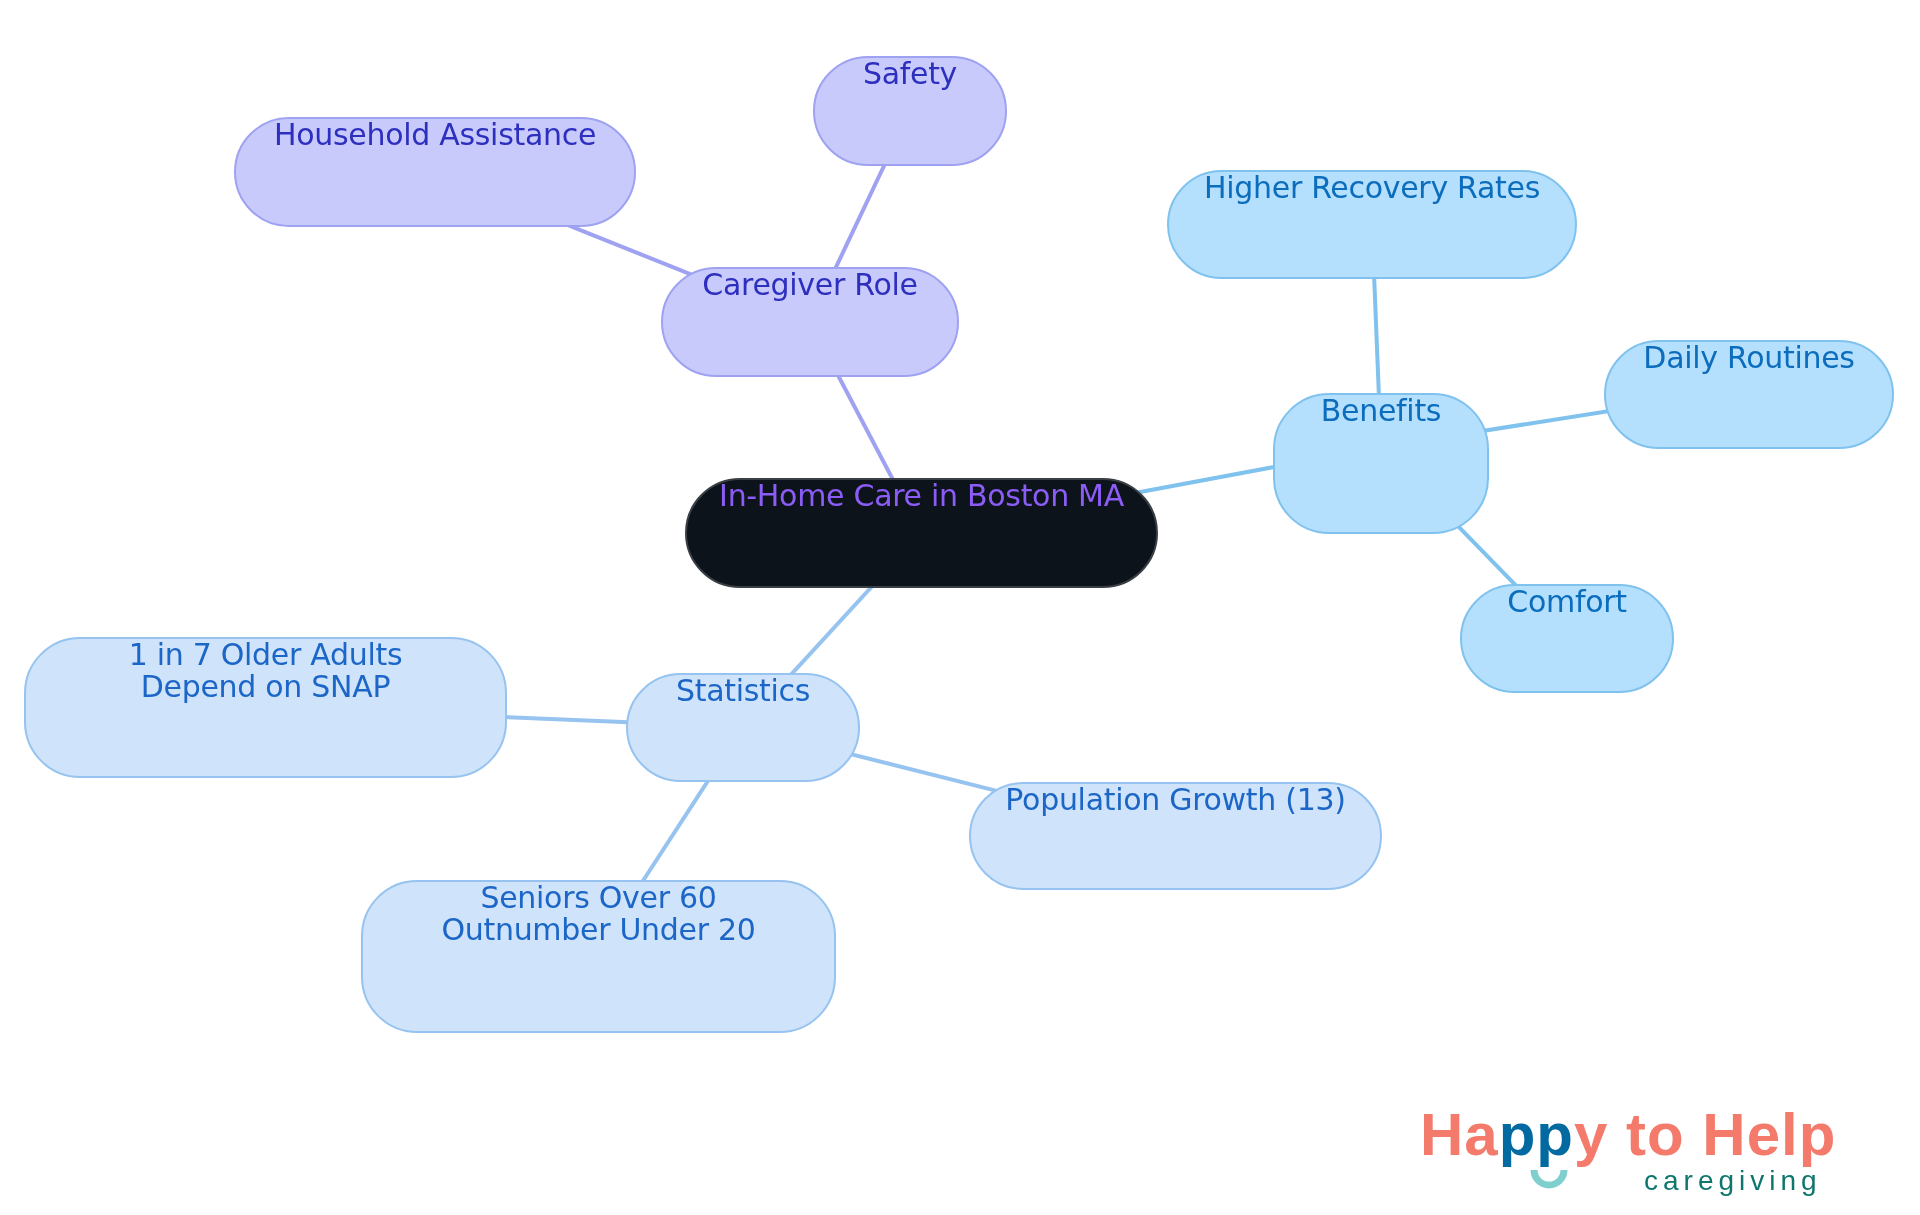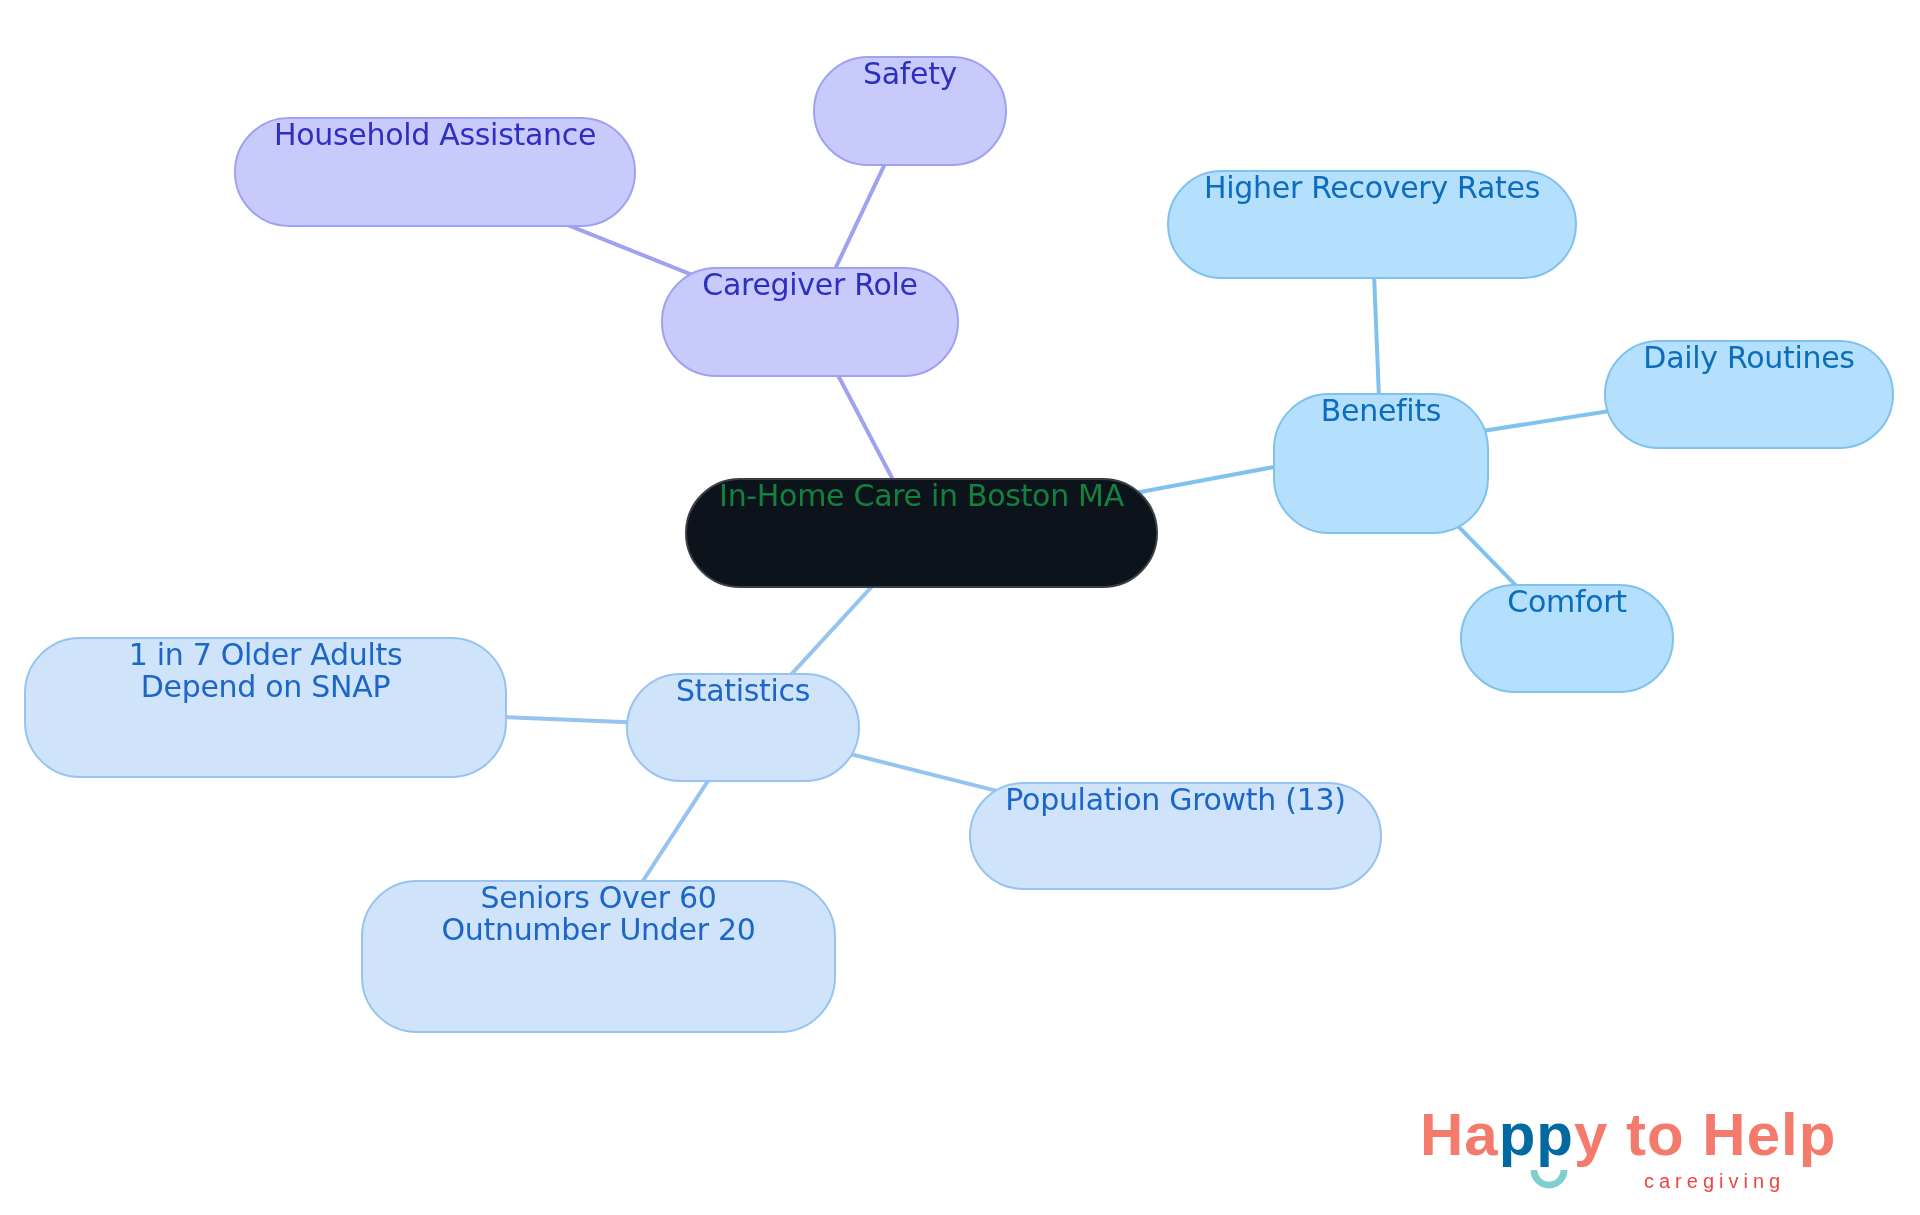--- a/index.html
+++ b/index.html
@@ -2,30 +2,30 @@
 <html><head>
 <meta charset="utf-8">
 <style>
   html, body { margin:0; padding:0; }
   body { width:1920px; height:1215px; background:#ffffff; position:relative; overflow:hidden;
          font-family:"DejaVu Sans", "Liberation Sans", sans-serif; }
   #edges { position:absolute; left:0; top:0; width:1920px; height:1215px; z-index:0; }
   .node { position:absolute; box-sizing:border-box; display:flex; align-items:flex-start; justify-content:center;
           text-align:center; border-radius:56px; font-size:30px; line-height:32px; z-index:1;
           padding:0 24px; letter-spacing:-0.3px; }
-  .root { background:#0d131b; border:2px solid #3a3f45; color:#15803d; }
+  .root { background:#0d131b; border:2px solid #3a3f45; color:#8b5cf6; }
   .g-care { background:#c9cafc; border:2px solid #9ea2f0; color:#2d2fbe; }
   .g-ben { background:#b4dffd; border:2px solid #80c2ee; color:#0b6dbc; }
   .g-stat { background:#cfe3fb; border:2px solid #96c3ef; color:#1b66c6; }
   .logo { position:absolute; left:1420px; top:1100px; width:460px; height:110px; z-index:1; }
   .logo-main { position:absolute; left:0; top:0; font-family:"Liberation Sans", sans-serif; font-weight:bold;
                font-size:60px; line-height:70px; color:#f47b6b; letter-spacing:1px; white-space:nowrap; }
   .logo-main .pp { color:#0369a1; }
   .logo-sub { position:absolute; left:224px; top:66px; font-family:"Liberation Sans", sans-serif;
-              font-size:20px; line-height:30px; color:#ef4444; letter-spacing:5px; }
+              font-size:28px; line-height:30px; color:#0f766e; letter-spacing:5px; }
   .logo-smile { position:absolute; left:108px; top:56px; width:42px; height:42px; }
 </style>
 </head>
 <body>
 
 <svg id="edges" viewBox="0 0 1920 1215">
   <g stroke="#9ea2f0" stroke-width="4" fill="none">
     <line x1="921" y1="533" x2="810" y2="322"></line>
     <line x1="810" y1="322" x2="910" y2="111"></line>
     <line x1="810" y1="322" x2="435" y2="172"></line>

